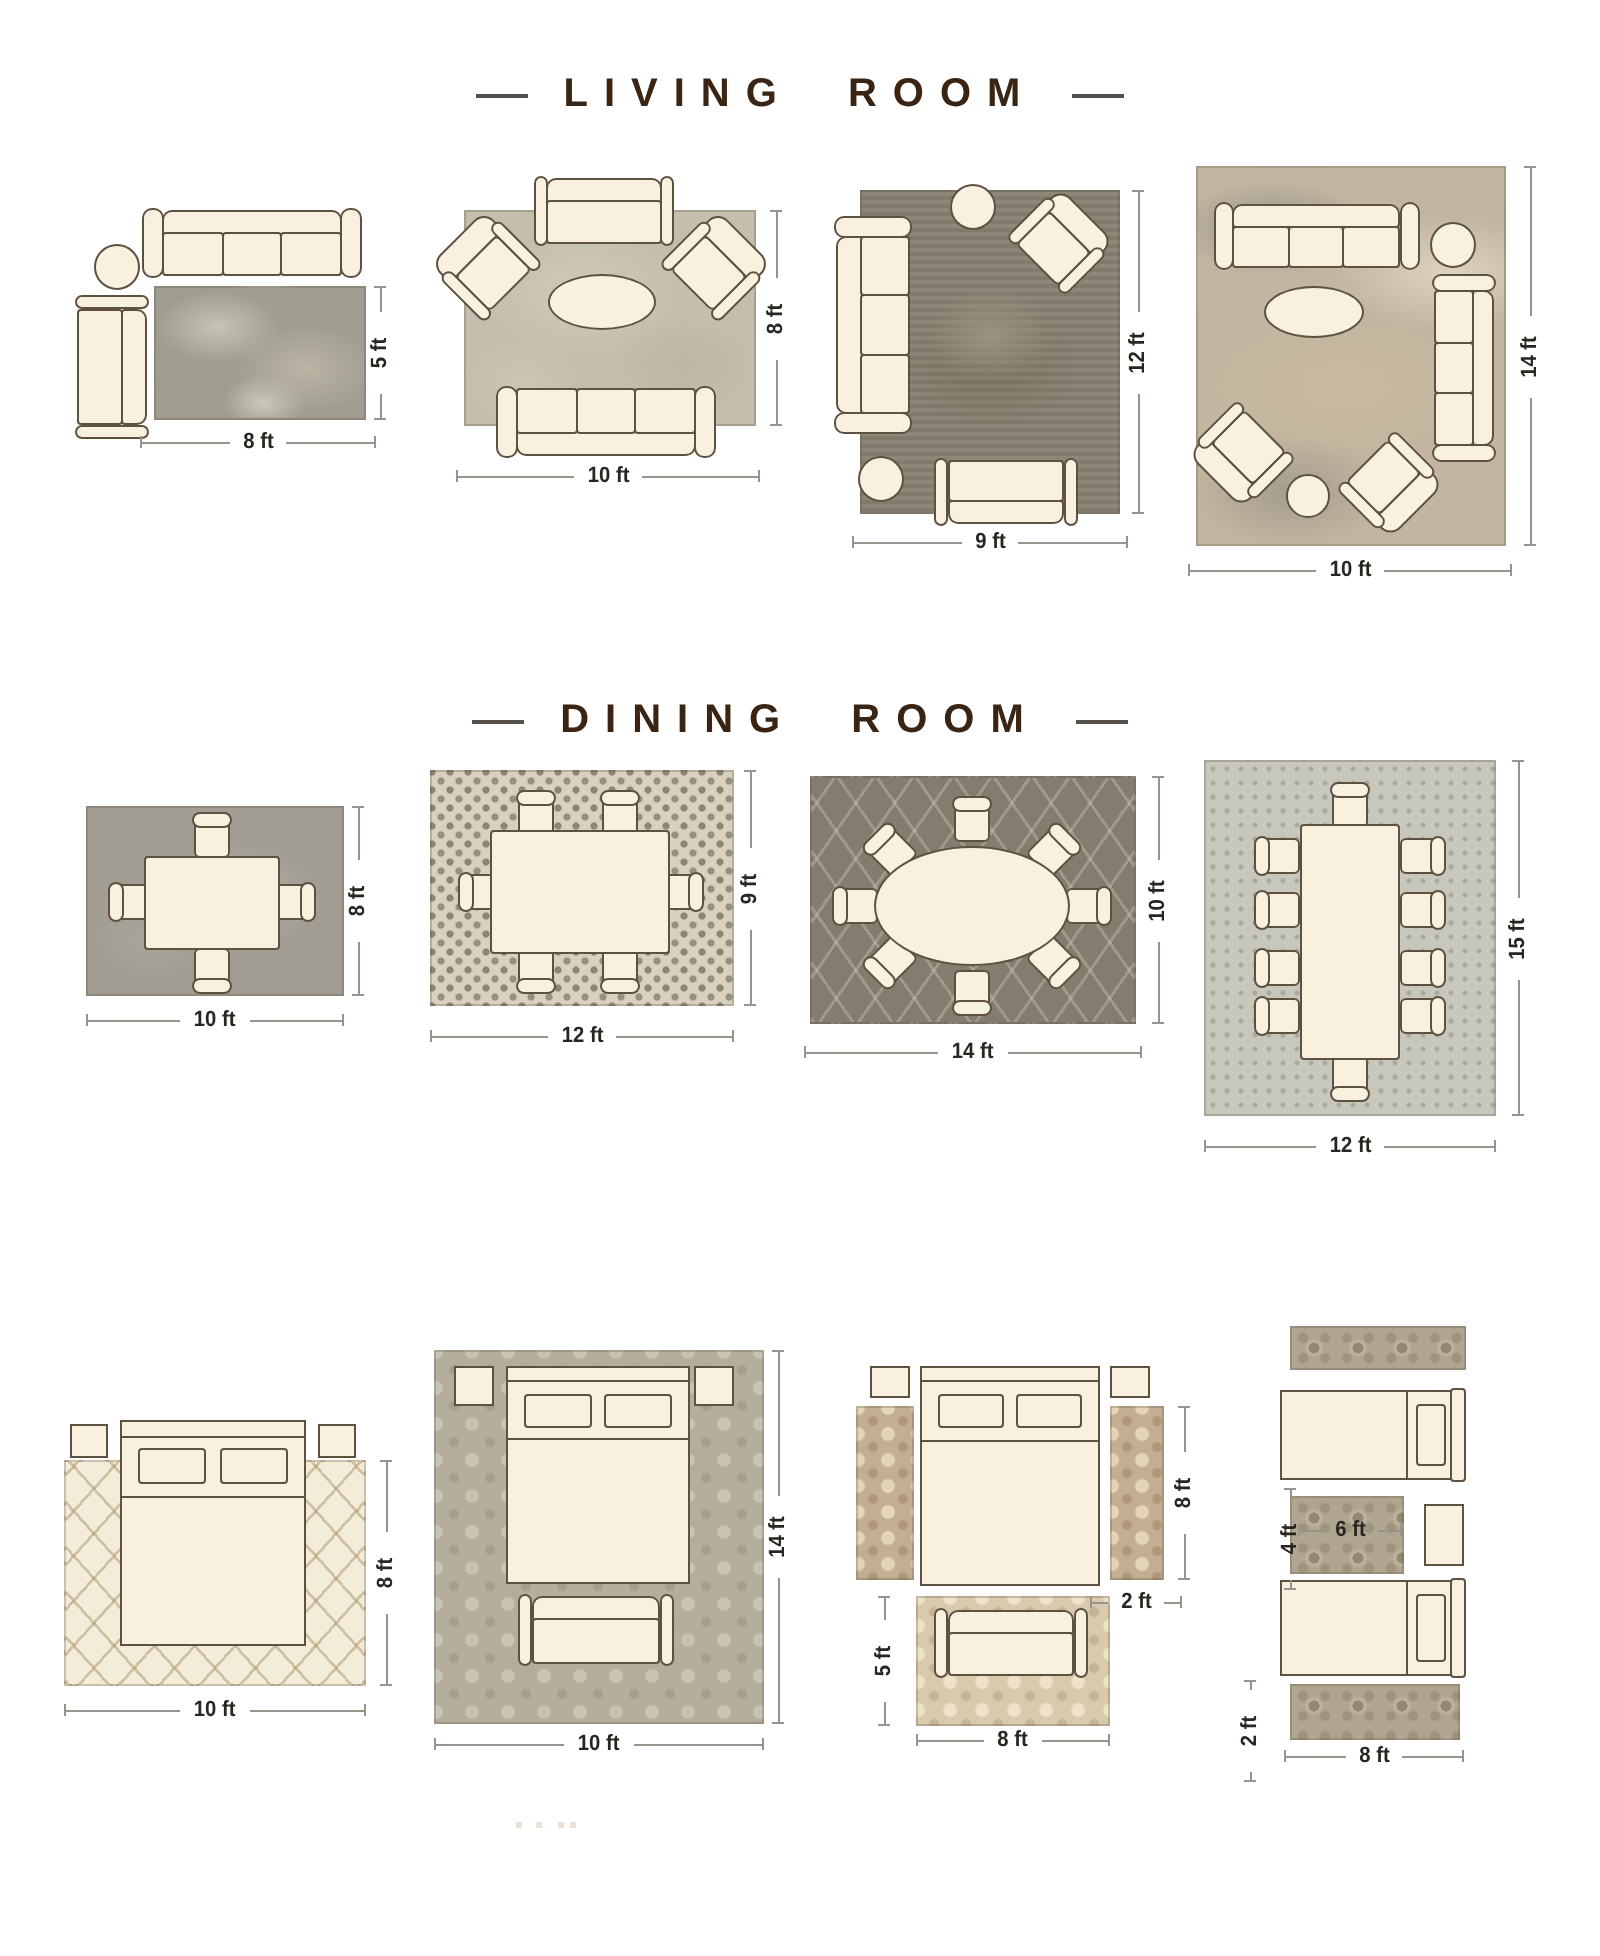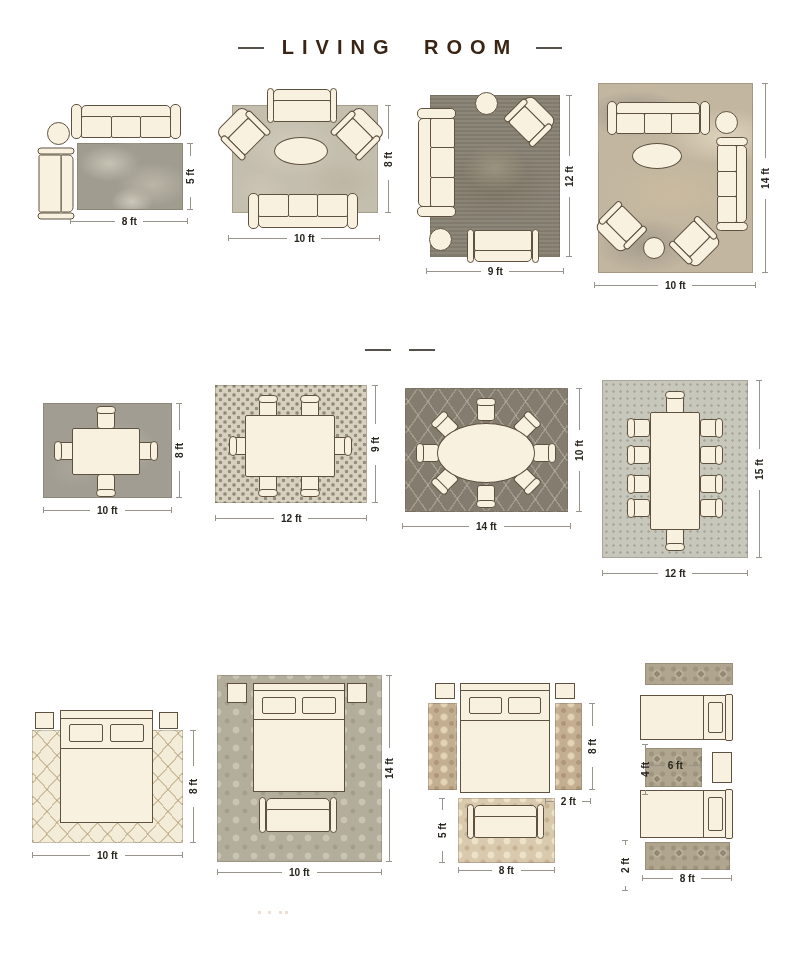--- a/index.html
+++ b/index.html
@@ -281,20 +281,21 @@
       <span class="dline"></span>
   </div>
   <div class="dim v" style="left:757px;top:83px;height:190px">
     <span class="dline"></span>
       <span class="dlbl">14 ft</span>
       <span class="dline"></span>
   </div>
 
   <div class="section-title" style="top:349px">
     <span class="tdash"></span>
+    <span>DINING ROOM</span>
     <span class="tdash"></span>
   </div>
 
   <div class="rug tex-plain-gray" style="left:43px;top:403px;width:129px;height:95px"></div>
   <div class="piece chair" style="left:97px;top:409px"></div>
   <div class="piece chair" style="left:97px;top:474px;transform:rotate(180deg)"></div>
   <div class="piece chair" style="left:58px;top:441px;transform:rotate(-90deg)"></div>
   <div class="piece chair" style="left:136px;top:441px;transform:rotate(90deg)"></div>
   <div class="piece f table" style="left:72px;top:428px;width:68px;height:47px"></div>
   <div class="dim h" style="left:43px;top:502px;width:129px">

